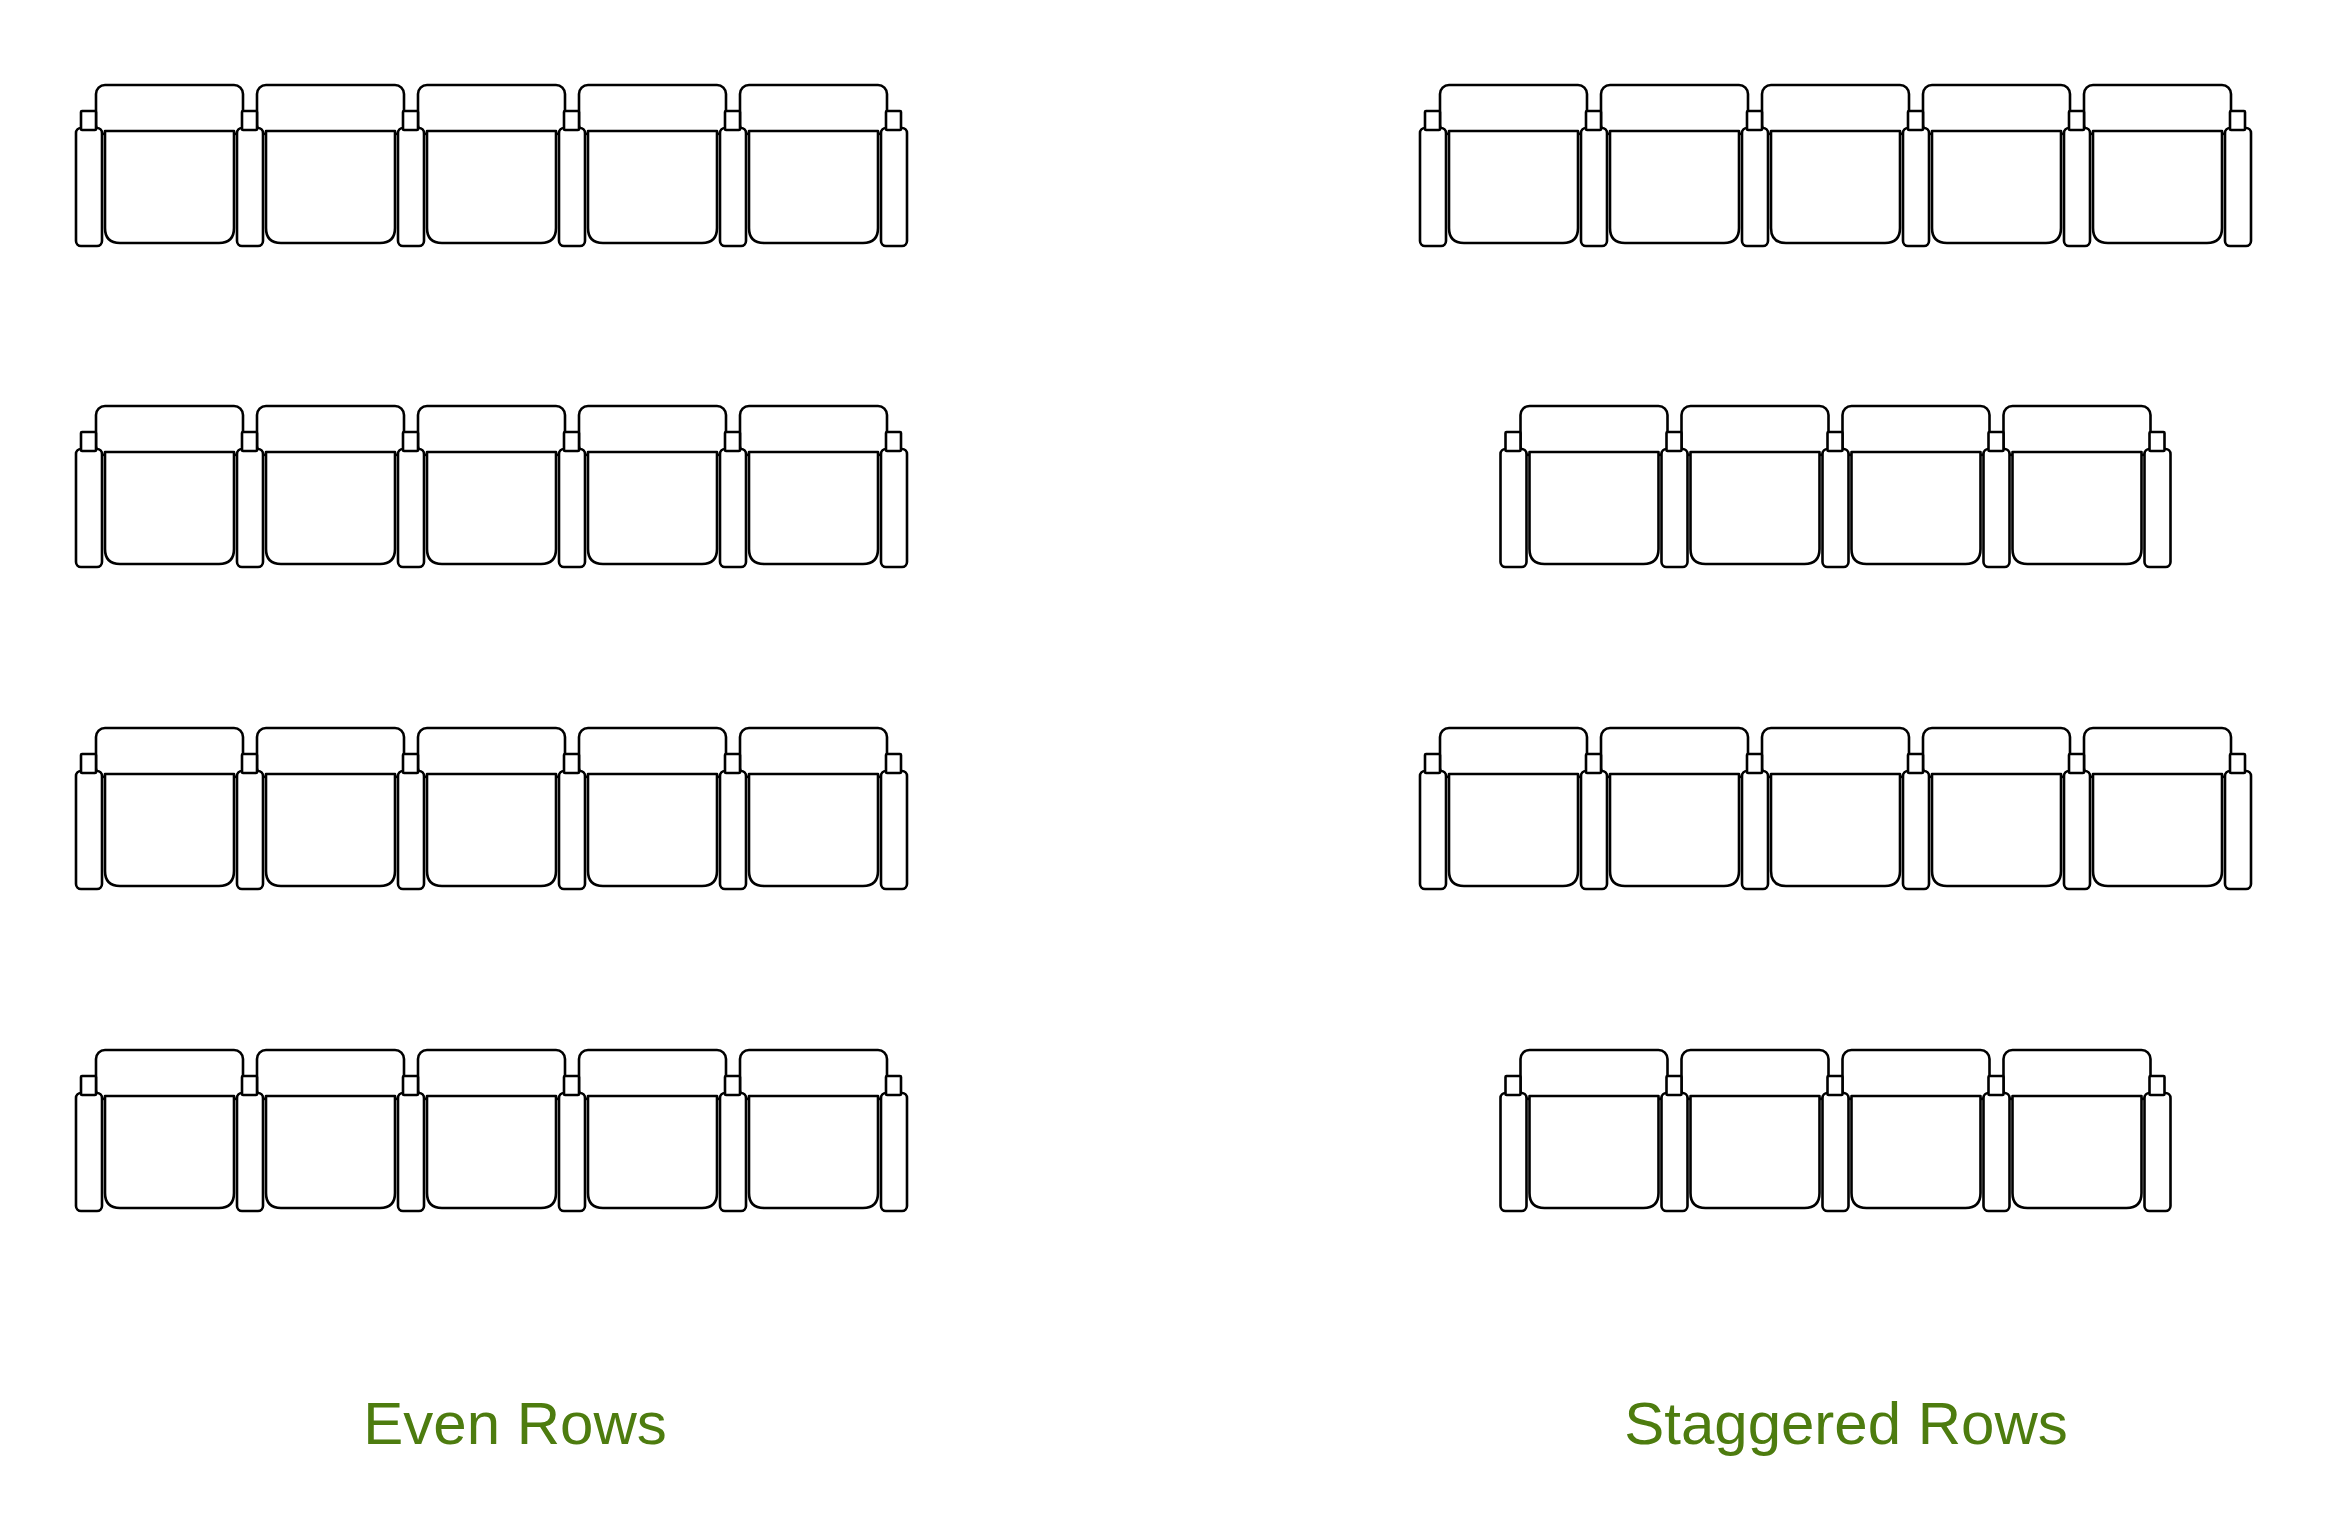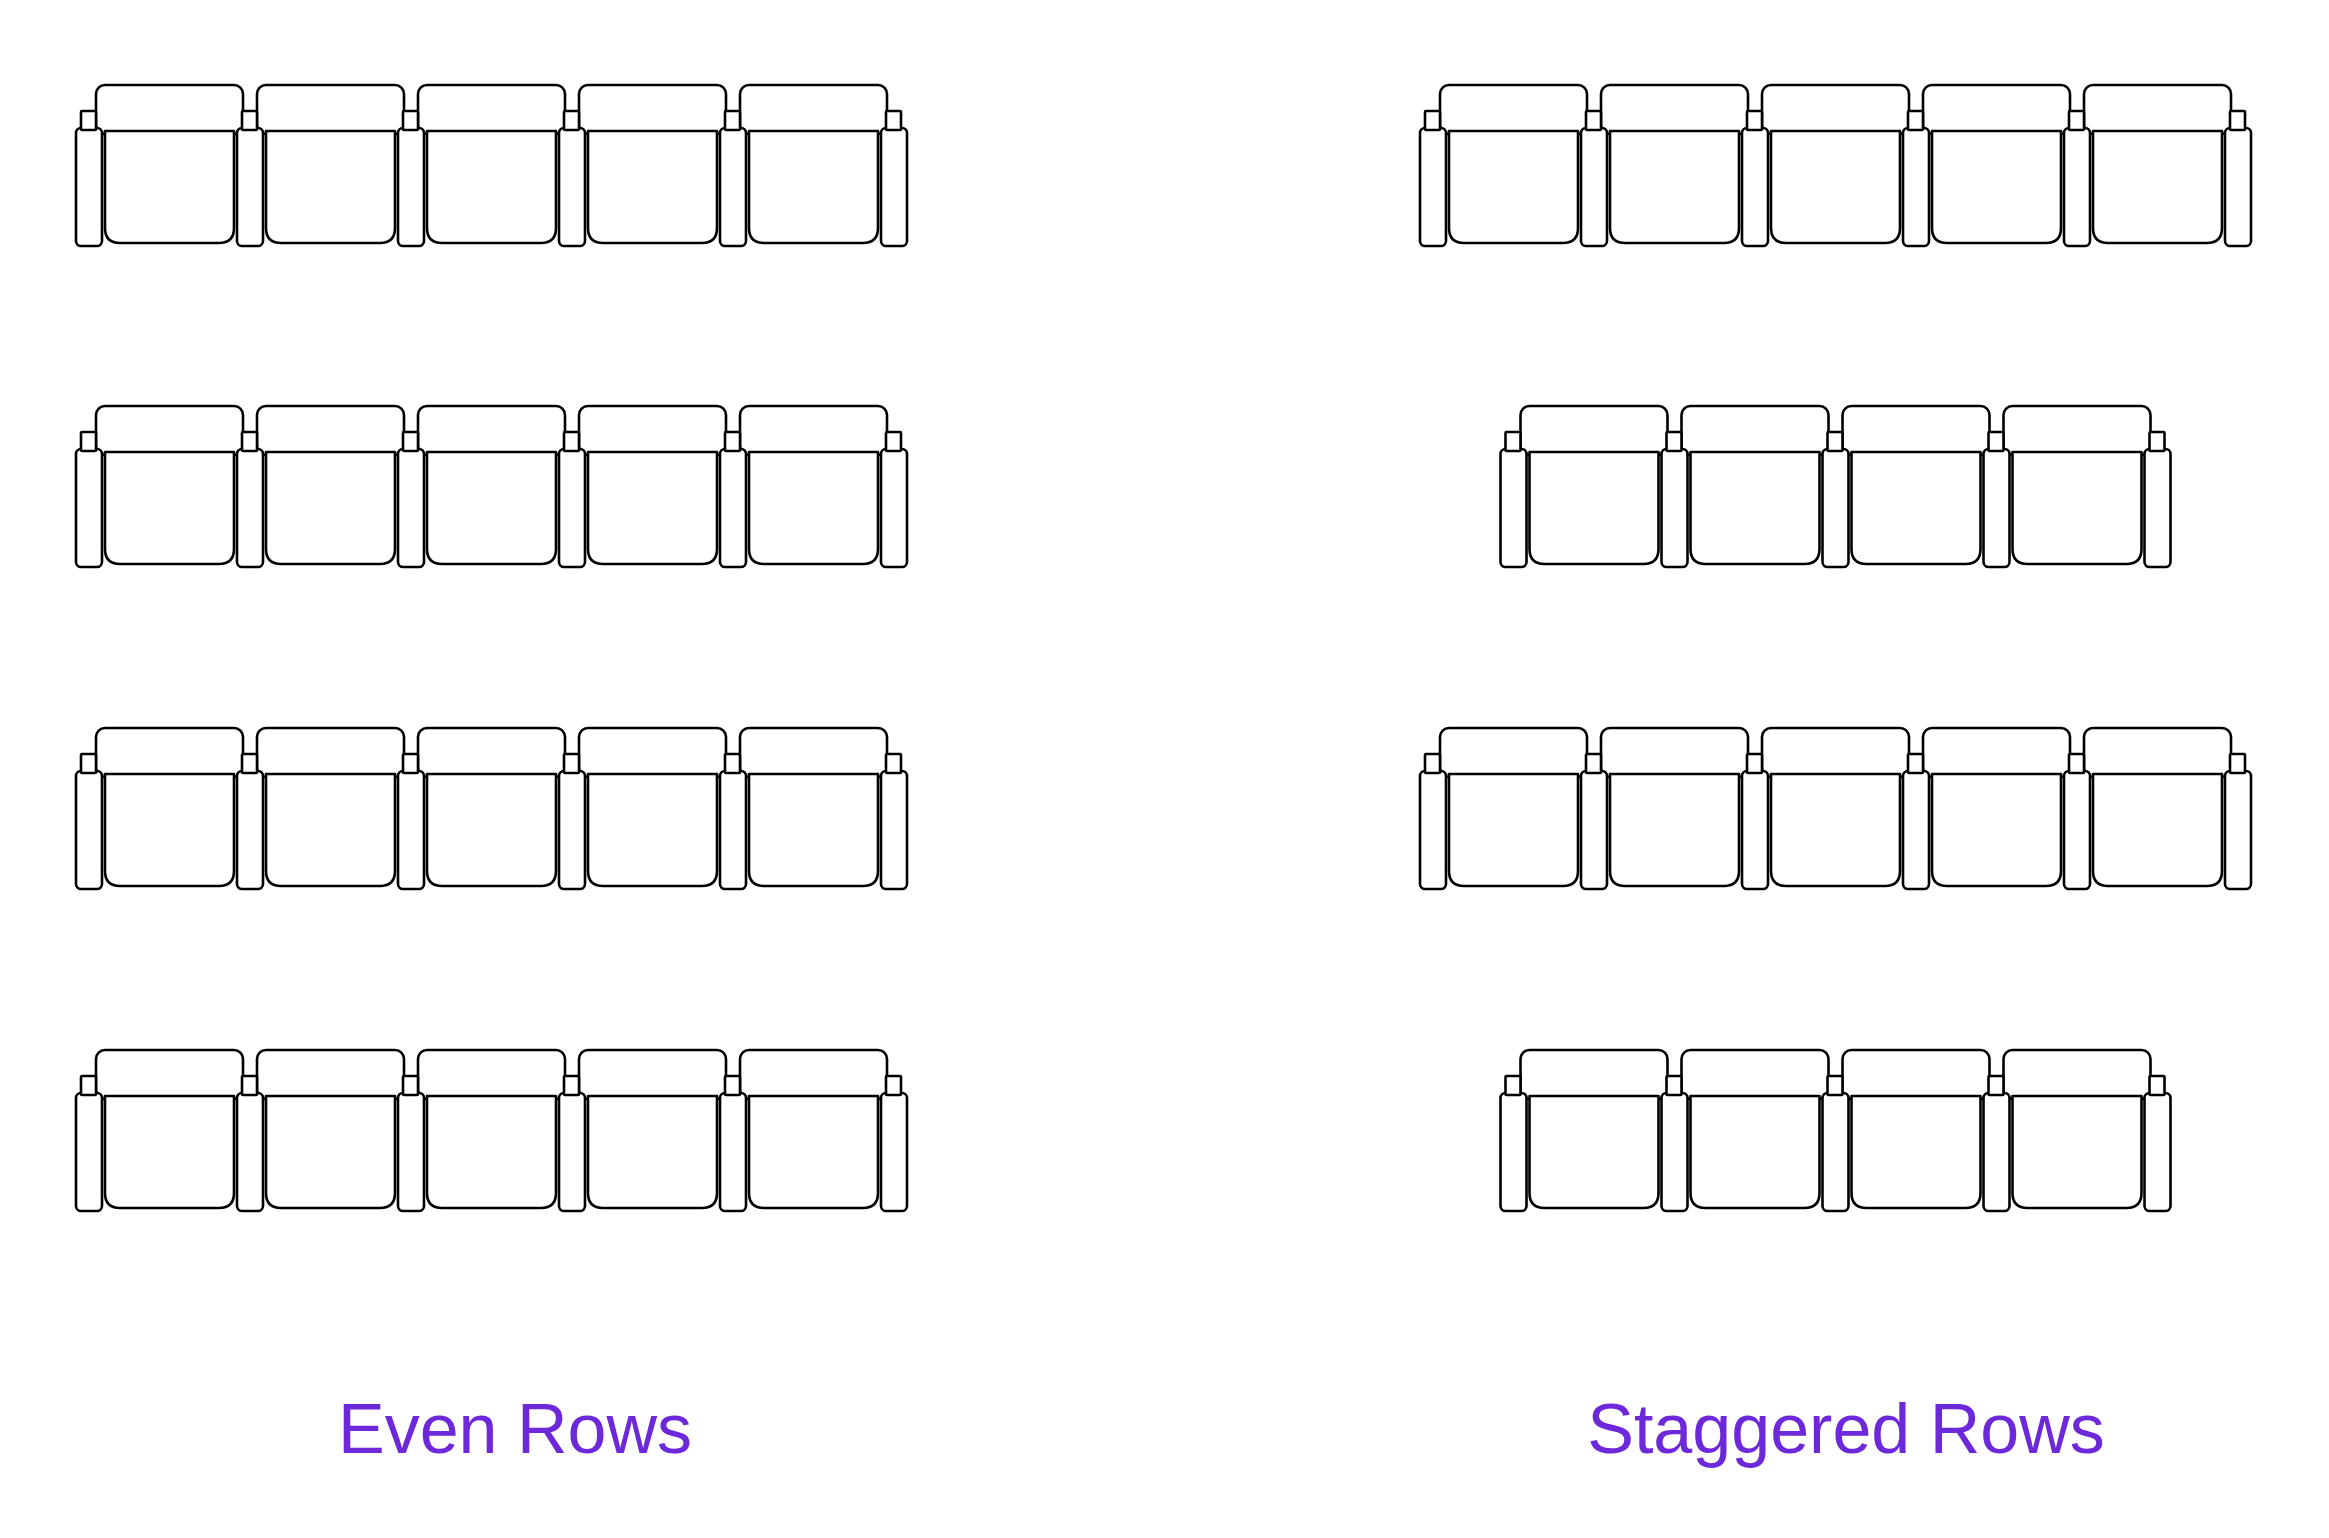--- a/index.html
+++ b/index.html
@@ -21,23 +21,23 @@
   .seating-canvas {
     position: absolute;
     left: 0;
     top: 0;
   }
   .caption {
     position: absolute;
     top: 1389px;
     width: 1030px;
     text-align: center;
-    font-size: 70px;
+    font-size: 60px;
     line-height: 1.15;
-    color: #6d28d9;
+    color: #4d7c0f;
     white-space: nowrap;
   }
   .caption.left  { left: 0px; }
   .caption.right { left: 1331px; }
 </style>
 </head>
 <body>
 
 <div class="page">
 

